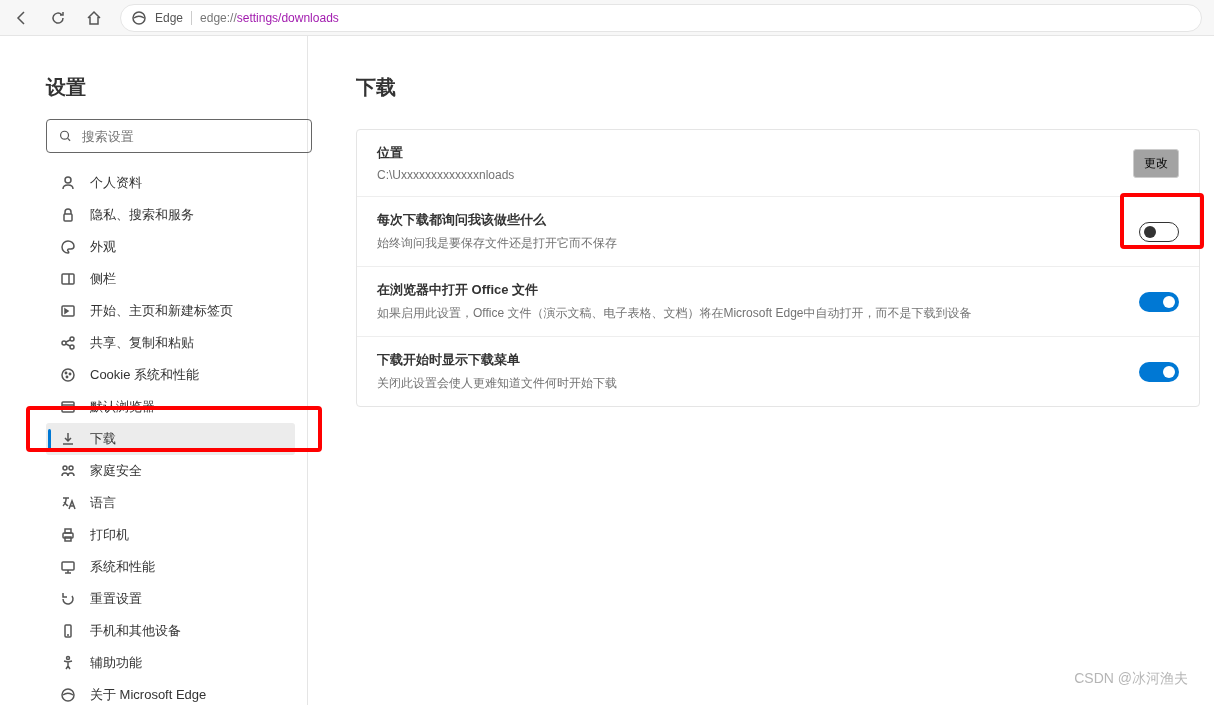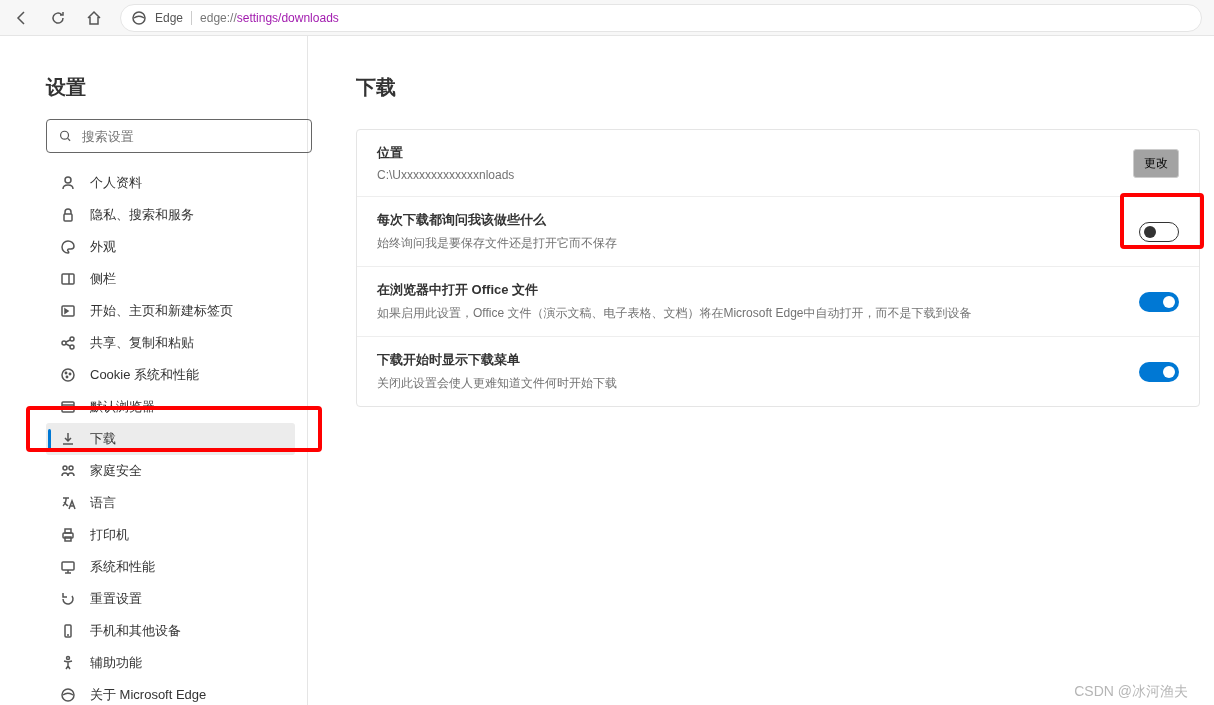--- a/index.html
+++ b/index.html
@@ -38,21 +38,21 @@
     .toggle { width: 40px; height: 20px; border-radius: 10px; position: relative; cursor: pointer; }
     .toggle.on { background: #0078d4; }
     .toggle.off { background: #fff; border: 1px solid #333; }
     .knob { position: absolute; width: 12px; height: 12px; border-radius: 50%; top: 3px; }
     .on .knob { right: 4px; background: #fff; top: 4px; }
     .off .knob { left: 4px; background: #333; }
     
     .red-highlight-1 { position: absolute; left: 26px; top: 406px; width: 296px; height: 46px; border: 4px solid #ff0000; border-radius: 4px; pointer-events: none; }
     .red-highlight-2 { position: absolute; right: 10px; top: 193px; width: 84px; height: 56px; border: 4px solid #ff0000; border-radius: 4px; pointer-events: none; }
     
-    .watermark { position: absolute; right: 26px; bottom: 4px; font-size: 14px; color: rgba(120,120,120,0.55); margin-left: 48px; }
+    .watermark { position: absolute; right: 26px; bottom: 17px; font-size: 14px; color: rgba(120,120,120,0.55); margin-left: 48px; }
     
     svg { stroke: #555; fill: none; stroke-width: 1.5; }
   </style>
 </head>
 <body>
 
 <div class="browser-toolbar">
   <div class="tb-btn">
       <svg width="16" height="16" viewBox="0 0 16 16">
         <path d="M10 2l-6 6 6 6"></path>

